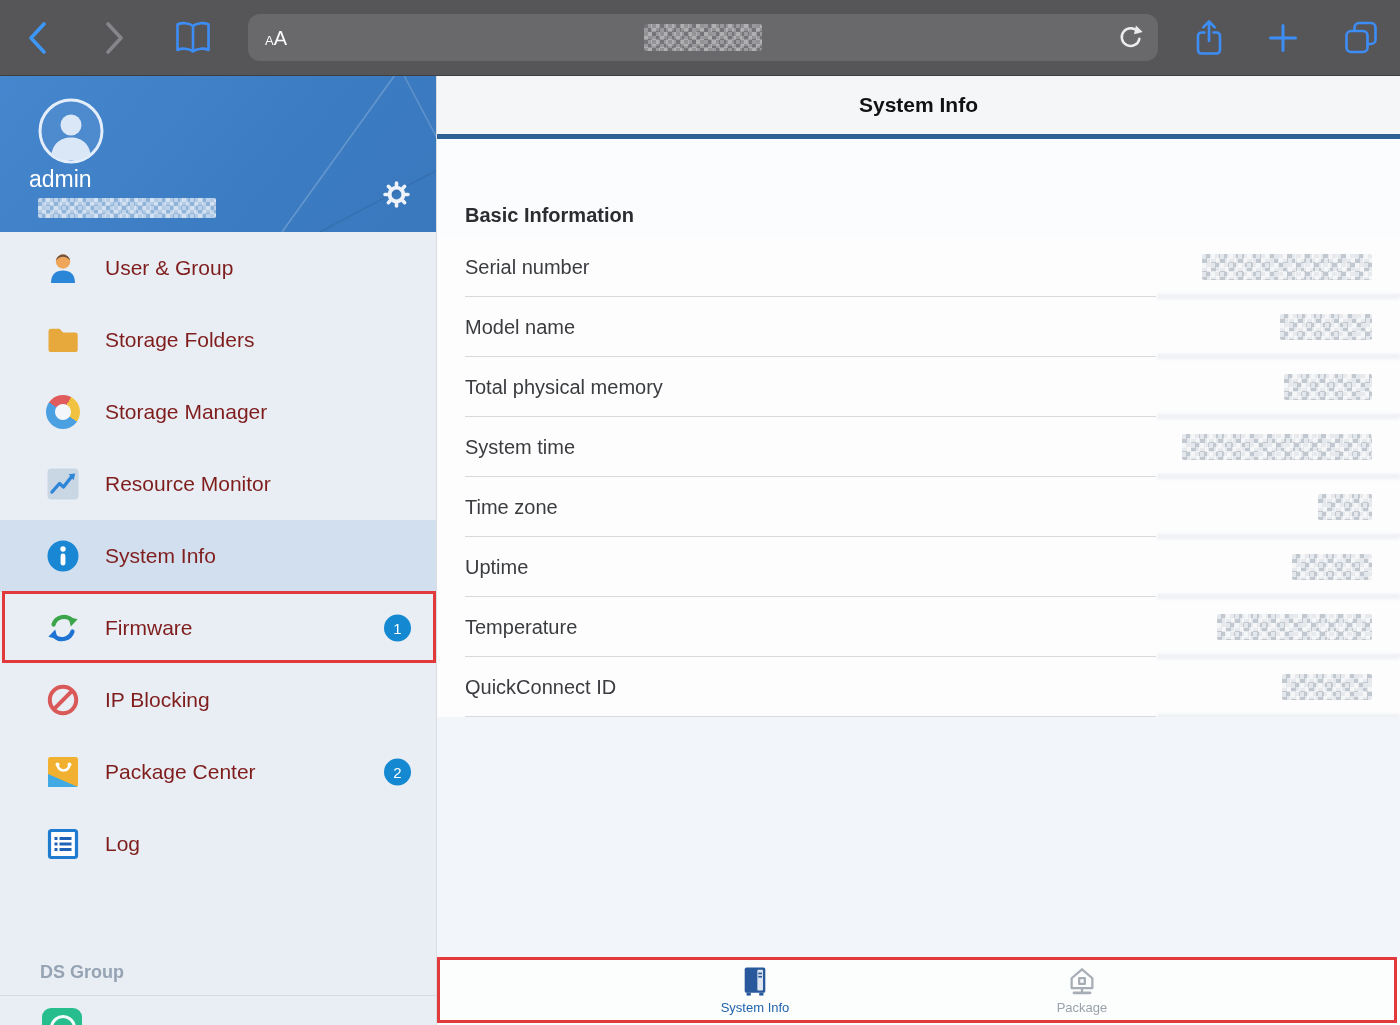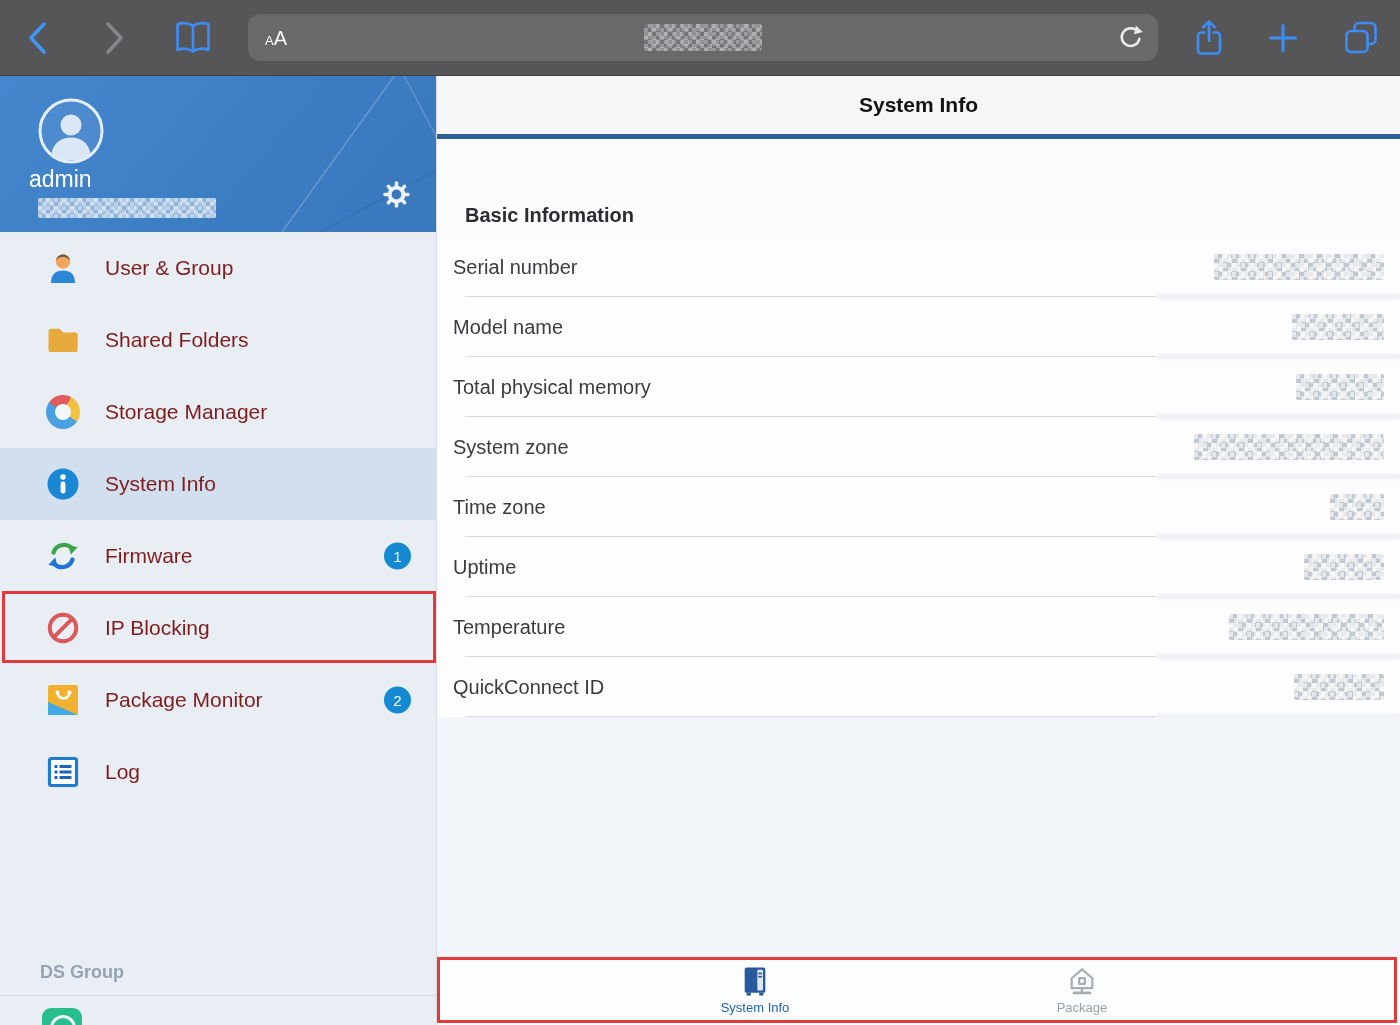--- a/index.html
+++ b/index.html
@@ -60,21 +60,21 @@
 
   
   .main{position:absolute;left:437px;top:76px;width:963px;height:949px;background:#fbfcfd;overflow:hidden;}
   .main-header{height:58px;background:#f4f6f8;text-align:center;line-height:58px;
                font-size:21px;font-weight:bold;color:#101214;}
   .title-underline{height:5px;background:#2d6094;}
   .content-heading{position:absolute;left:28px;top:120px;height:38px;line-height:38px;
                font-size:20px;font-weight:bold;color:#2b2d30;}
   .info-table{position:absolute;left:0;right:0;top:161px;background:#fdfdfe;}
   .info-row{position:relative;height:60px;display:flex;align-items:center;justify-content:space-between;
-            padding:0 16px;box-sizing:border-box;gap:22px;}
+            padding:0 28px;box-sizing:border-box;gap:22px;}
   .info-row::after{content:"";position:absolute;left:28px;right:244px;bottom:0;height:1px;background:#d8dade;}
   .row-label{font-size:20px;color:#3a3c3f;}
   .row-blur{height:26px;}
   .divider-fade{position:absolute;right:0;bottom:-2px;width:243px;height:5px;background:#eef0f3;filter:blur(1.5px);}
   .lower-area{position:absolute;left:0;right:0;top:641px;bottom:67px;background:#f2f5f9;}
 
   
   .tabbar{position:absolute;left:0;right:0;bottom:0;height:67px;background:#fcfdfd;}
   .tab{position:absolute;top:7px;transform:translateX(-50%);text-align:center;width:140px;}
   .tab .t-icon{height:33px;display:flex;align-items:flex-end;justify-content:center;line-height:0;}
@@ -189,28 +189,37 @@
               <circle cx="18" cy="11.5" r="7.2" fill="#efa65a"></circle>
               <path d="M10.9 10.6 a7.2 7.2 0 0 1 14.2 0 c-2.6-2.9-4.5-3.9-7.1-3.9 c-2.6 0-4.5 1-7.1 3.9 z" fill="#6e5140"></path>
             </svg></span>
     <span class="mi-label">User &amp; Group</span>
 
   </div>
         <div class="menu-item">
     <span class="mi-icon"><svg width="36" height="36" viewBox="0 0 36 36">
               <path d="M3.5 9.5 q0-2.8 2.8-2.8 h8.2 l3.6 3.8 h12.2 q2.4 0 2.4 2.4 v14.6 q0 2.6-2.6 2.6 H6.1 q-2.6 0-2.6-2.6 z" fill="#e7a83c"></path>
             </svg></span>
-    <span class="mi-label">Shared Folders</span>
+    <span class="mi-label">Storage Folders</span>
 
   </div>
         <div class="menu-item">
     <span class="mi-icon">
             <div class="donut"></div>
           </span>
     <span class="mi-label">Storage Manager</span>
+
+  </div>
+        <div class="menu-item">
+    <span class="mi-icon"><svg width="36" height="36" viewBox="0 0 36 36">
+              <rect x="2.5" y="2.5" width="31" height="31" rx="4" fill="#c9d6e4"></rect>
+              <path d="M7 26 L14.5 17.5 L18.5 21 L26.5 10.8" stroke="#2f86d8" stroke-width="3.4" fill="none" stroke-linecap="round" stroke-linejoin="round"></path>
+              <polygon points="23.6,8.2 30.2,7.6 28.6,14.2" fill="#2f86d8"></polygon>
+            </svg></span>
+    <span class="mi-label">Resource Monitor</span>
 
   </div>
         <div class="menu-item selected">
     <span class="mi-icon"><svg width="36" height="36" viewBox="0 0 36 36">
               <circle cx="18" cy="18" r="15.5" fill="#1987d3"></circle>
               <circle cx="18" cy="11" r="2.7" fill="#fff"></circle>
               <rect x="15.6" y="15.6" width="4.8" height="12" rx="2.4" fill="#fff"></rect>
             </svg></span>
     <span class="mi-label">System Info</span>
 
@@ -234,21 +243,21 @@
 
   </div>
         <div class="menu-item">
     <span class="mi-icon"><svg width="36" height="36" viewBox="0 0 36 36">
               <rect x="3" y="3" width="30" height="30" rx="2.5" fill="#f1b02f"></rect>
               <path d="M3 20 L33 33 L3 33 Z" fill="#41aae4"></path>
               <path d="M12.5 10.5 A6 6 0 0 0 24.5 10.5" stroke="#fff" stroke-width="2.6" fill="none" stroke-linecap="round"></path>
               <circle cx="12.5" cy="10.5" r="2" fill="#fff"></circle>
               <circle cx="24.5" cy="10.5" r="2" fill="#fff"></circle>
             </svg></span>
-    <span class="mi-label">Package Monitor</span>
+    <span class="mi-label">Package Center</span>
     <span class="mi-badge">2</span>
   </div>
         <div class="menu-item">
     <span class="mi-icon"><svg width="36" height="36" viewBox="0 0 36 36">
               <rect x="4.5" y="4.5" width="27" height="27" rx="2" fill="#fff" stroke="#1e7bd0" stroke-width="3.2"></rect>
               <g fill="#1e63b8">
                 <rect x="9.5" y="11" width="3" height="3"></rect>
                 <rect x="14.5" y="11" width="12" height="3"></rect>
                 <rect x="9.5" y="16.5" width="3" height="3"></rect>
                 <rect x="14.5" y="16.5" width="12" height="3"></rect>
@@ -280,21 +289,21 @@
     <span class="row-label">Model name</span>
     <span class="row-blur pix pix-gray" style="width: 92px;"></span>
     <span class="divider-fade"></span>
   </div>
         <div class="info-row">
     <span class="row-label">Total physical memory</span>
     <span class="row-blur pix pix-gray" style="width: 88px;"></span>
     <span class="divider-fade"></span>
   </div>
         <div class="info-row">
-    <span class="row-label">System zone</span>
+    <span class="row-label">System time</span>
     <span class="row-blur pix pix-gray" style="width: 190px;"></span>
     <span class="divider-fade"></span>
   </div>
         <div class="info-row">
     <span class="row-label">Time zone</span>
     <span class="row-blur pix pix-gray" style="width: 54px;"></span>
     <span class="divider-fade"></span>
   </div>
         <div class="info-row">
     <span class="row-label">Uptime</span>

